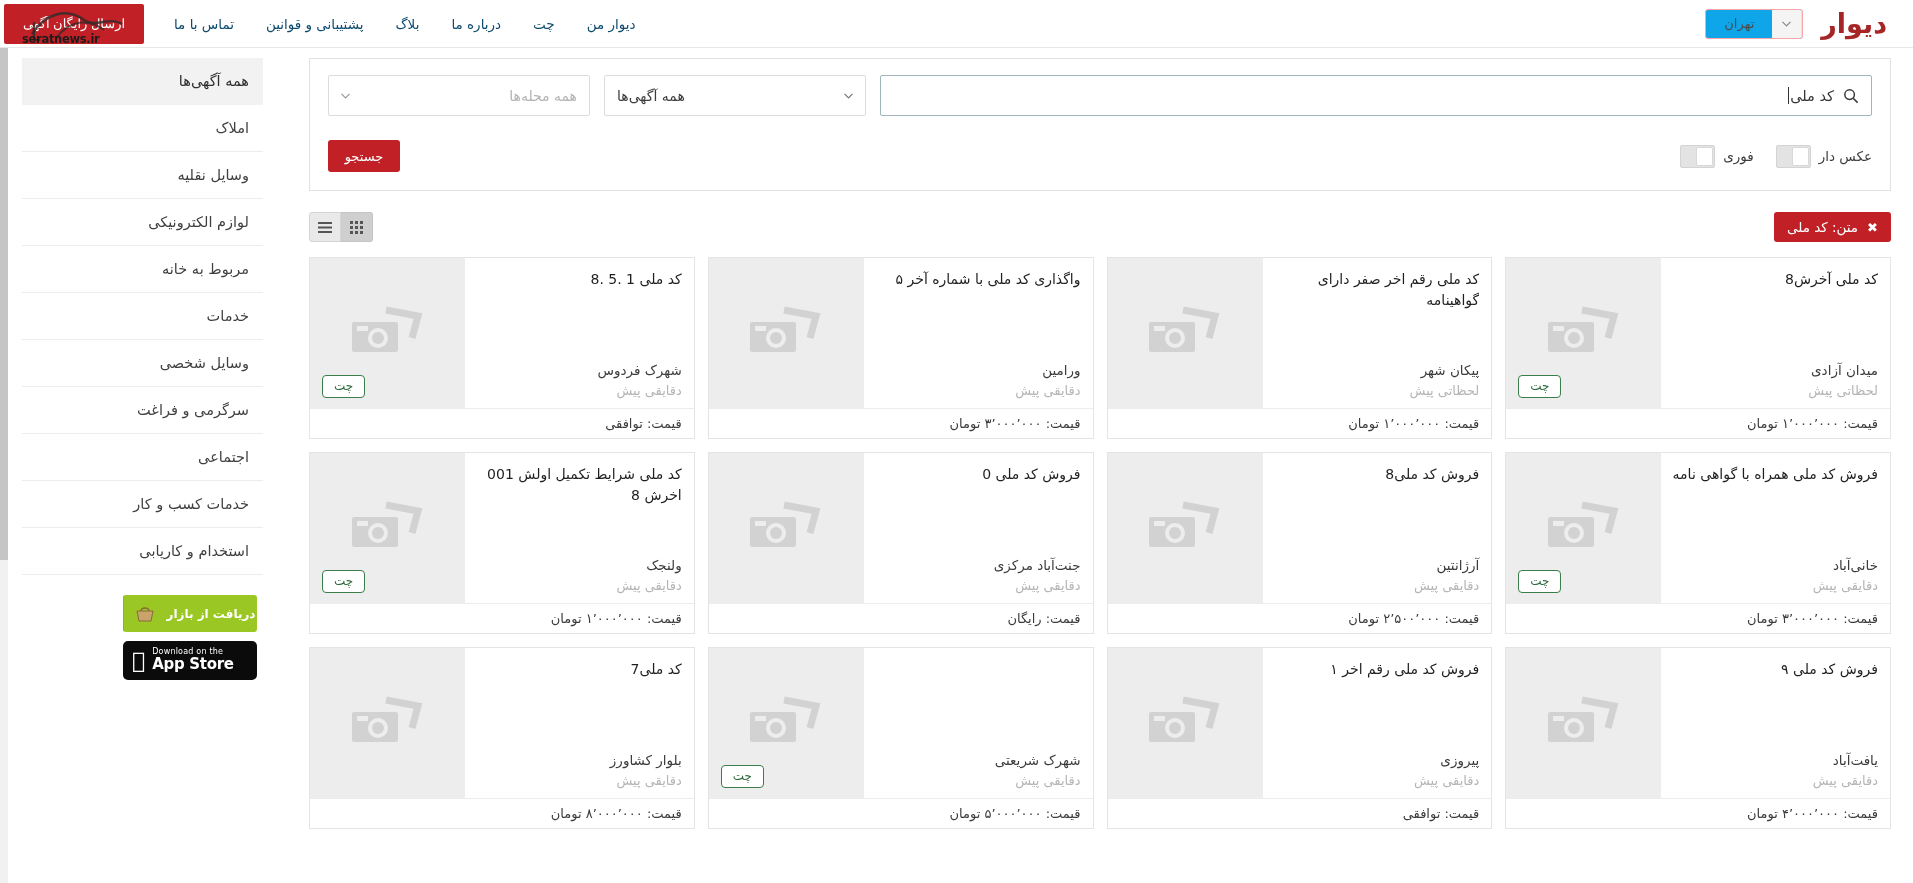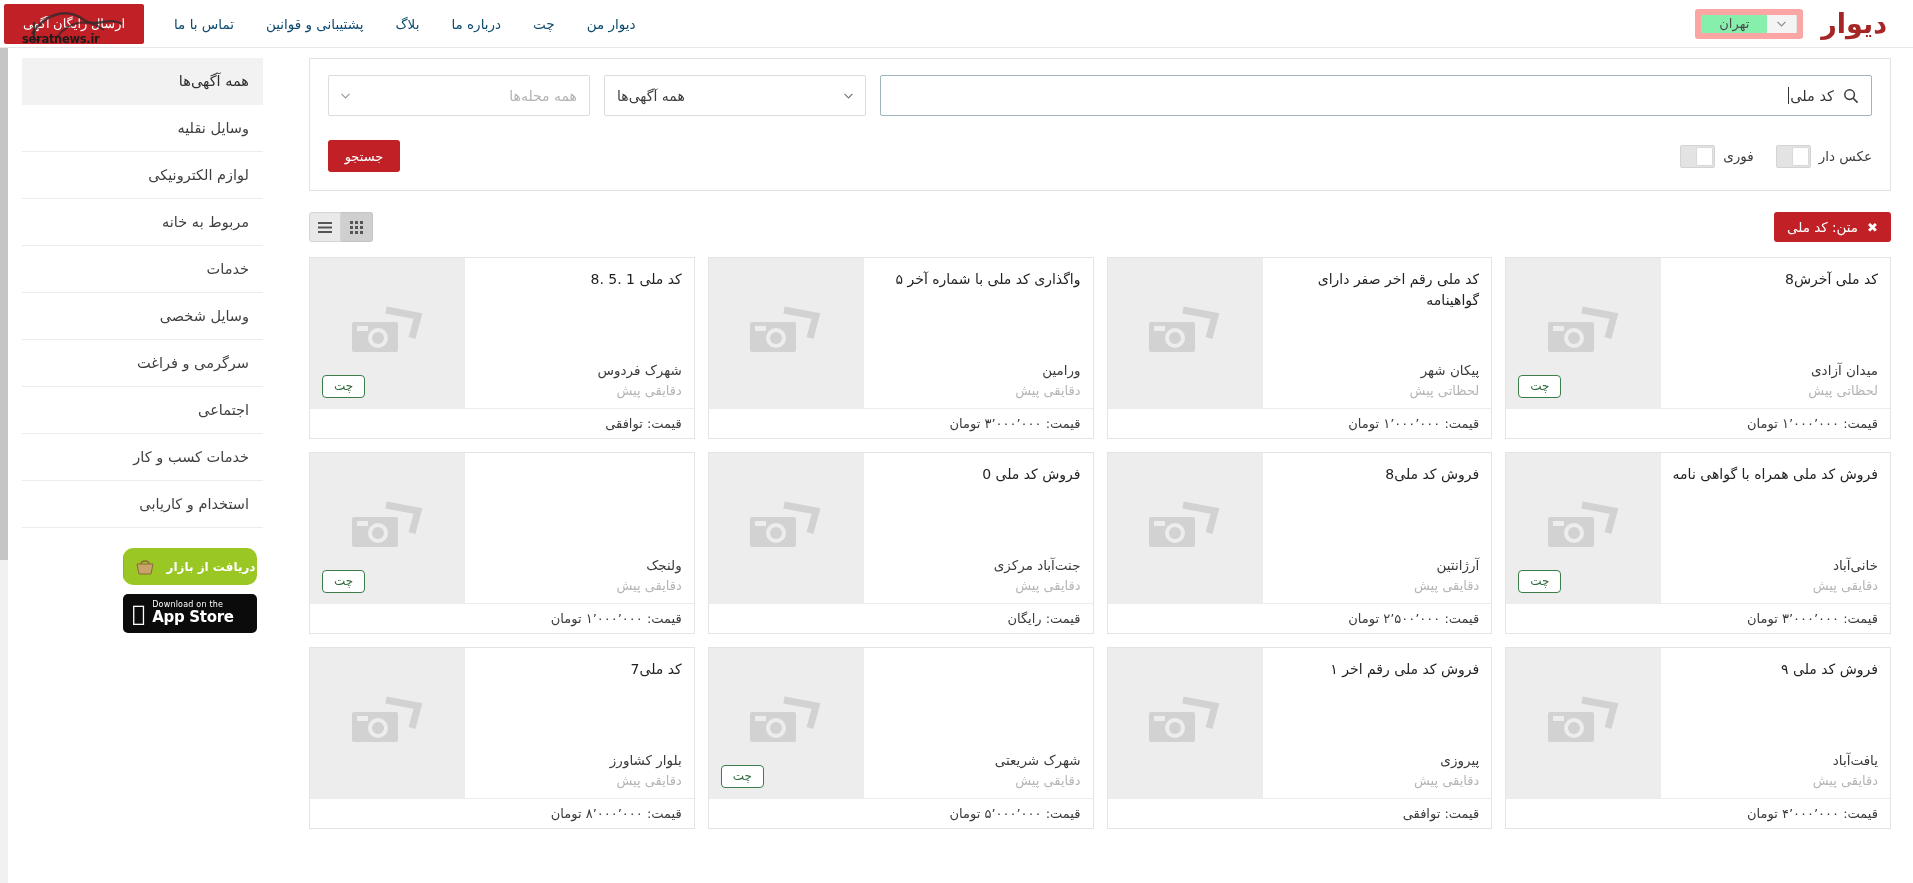--- a/index.html
+++ b/index.html
@@ -26,24 +26,24 @@
     font-weight: bold;
     color: #a62626;
     letter-spacing: -1px;
     line-height: 1;
     margin-left: 18px;
     white-space: nowrap;
   }
   .city-select {
     display: flex;
     align-items: center;
-    border: 6px solid #fca5a5;
+    border: 1px solid #fca5a5;
     border-radius: 3px;
     height: 30px;
-    background: #86efac;
+    background: #0ea5e9;
     overflow: hidden;
   }
   .city-select .city-name {
     font-size: 13px;
     color: #4a4a4a;
     padding: 0 18px;
     line-height: 28px;
   }
   .city-select .city-caret {
     width: 30px;
@@ -146,21 +146,21 @@
     margin-top: 20px;
     padding-right: 6px;
     display: flex;
     flex-direction: column;
     align-items: flex-start;
     gap: 9px;
   }
   .bazaar-badge {
     width: 134px; height: 37px;
     background: #9ac724;
-    border-radius: 10px;
+    border-radius: 3px;
     display: flex;
     align-items: center;
     cursor: pointer;
     overflow: hidden;
   }
   .bazaar-badge .basket {
     width: 42px;
     display: flex; align-items: center; justify-content: center;
     font-size: 17px;
     border-left: 1px solid #8cb81f;
@@ -687,20 +687,21 @@
               <circle cx="32" cy="36" r="6" fill="#d2d2d2"></circle>
             </svg>
           </div>
         </div>
         <div class="ad-price">قیمت: رایگان</div>
       </div>
 
       <div class="ad-card">
         <div class="ad-body">
           <div class="ad-info">
+            <div class="ad-title">کد ملی شرایط تکمیل اولش 001 اخرش 8</div>
             <div class="ad-meta">
               <div class="ad-loc">ولنجک</div>
               <div class="ad-time">دقایقی پیش</div>
             </div>
           </div>
           <div class="ad-thumb">
             <svg class="cam-icon" viewBox="0 0 84 62">
               <path d="M40 8 L72 14 L66 36" stroke="#d2d2d2" stroke-width="7" fill="none"></path>
               <rect x="6" y="20" width="46" height="30" rx="2" fill="#d2d2d2"></rect>
               <rect x="11" y="24" width="11" height="5" fill="#ededed"></rect>
@@ -800,20 +801,23 @@
         </div>
         <div class="ad-price">قیمت: ۸٬۰۰۰٬۰۰۰ تومان</div>
       </div>
 
     </div>
   </div>
 
   <div class="sidebar">
     <div class="cat-item active">
       <span>همه آگهی‌ها</span>
+    </div>
+    <div class="cat-item">
+      <span>املاک</span>
     </div>
     <div class="cat-item">
       <span>وسایل نقلیه</span>
     </div>
     <div class="cat-item">
       <span>لوازم الکترونیکی</span>
     </div>
     <div class="cat-item">
       <span>مربوط به خانه</span>
     </div>

